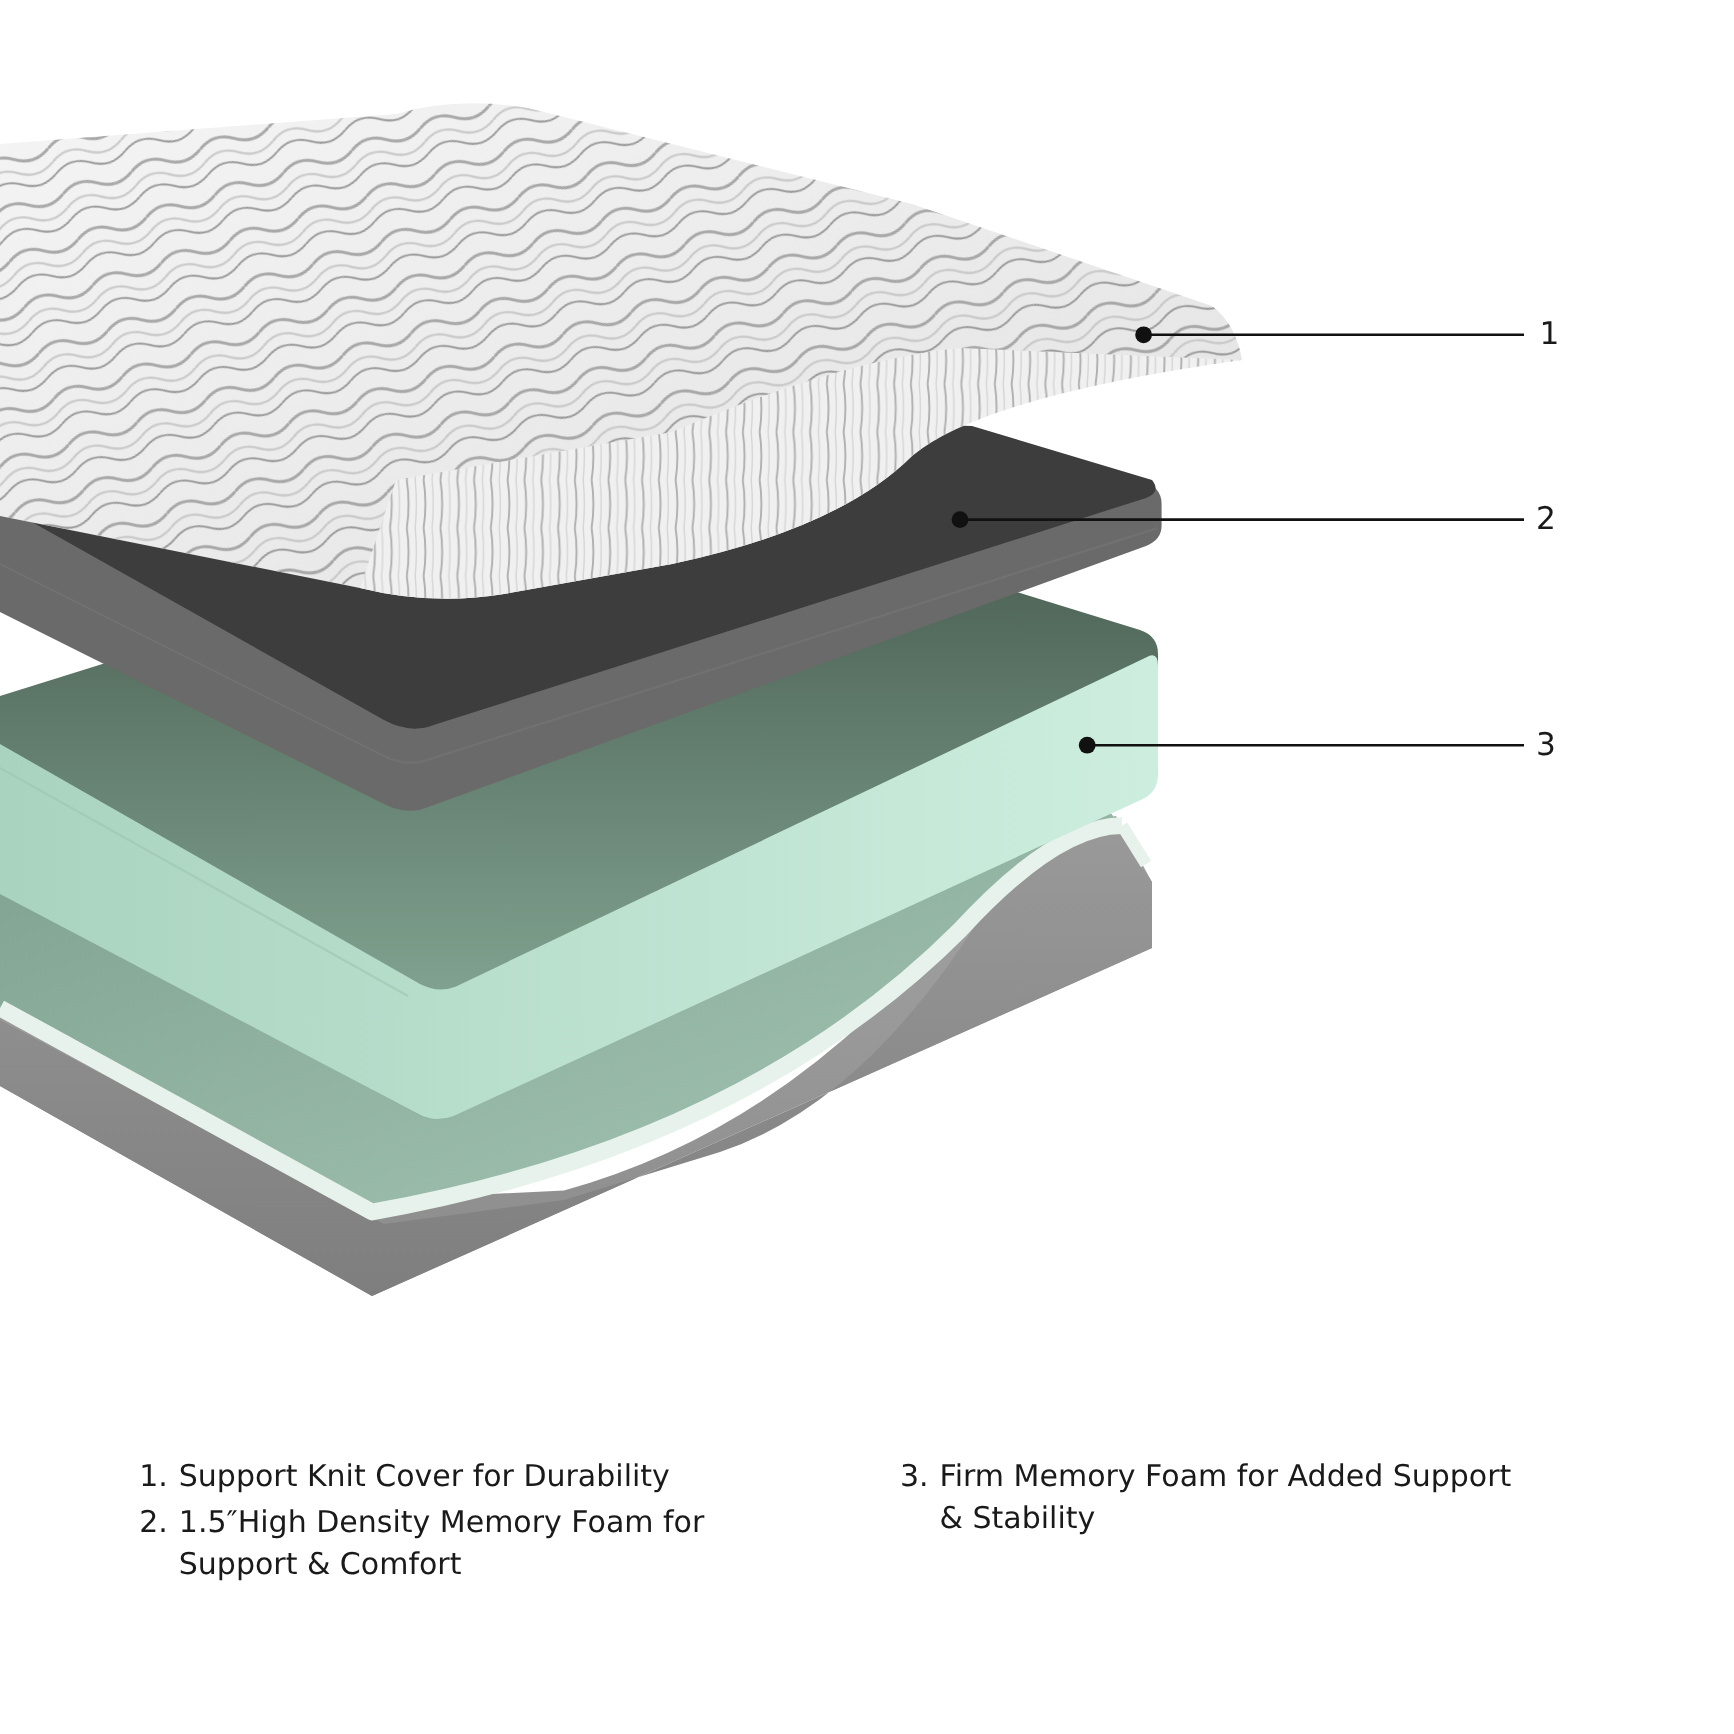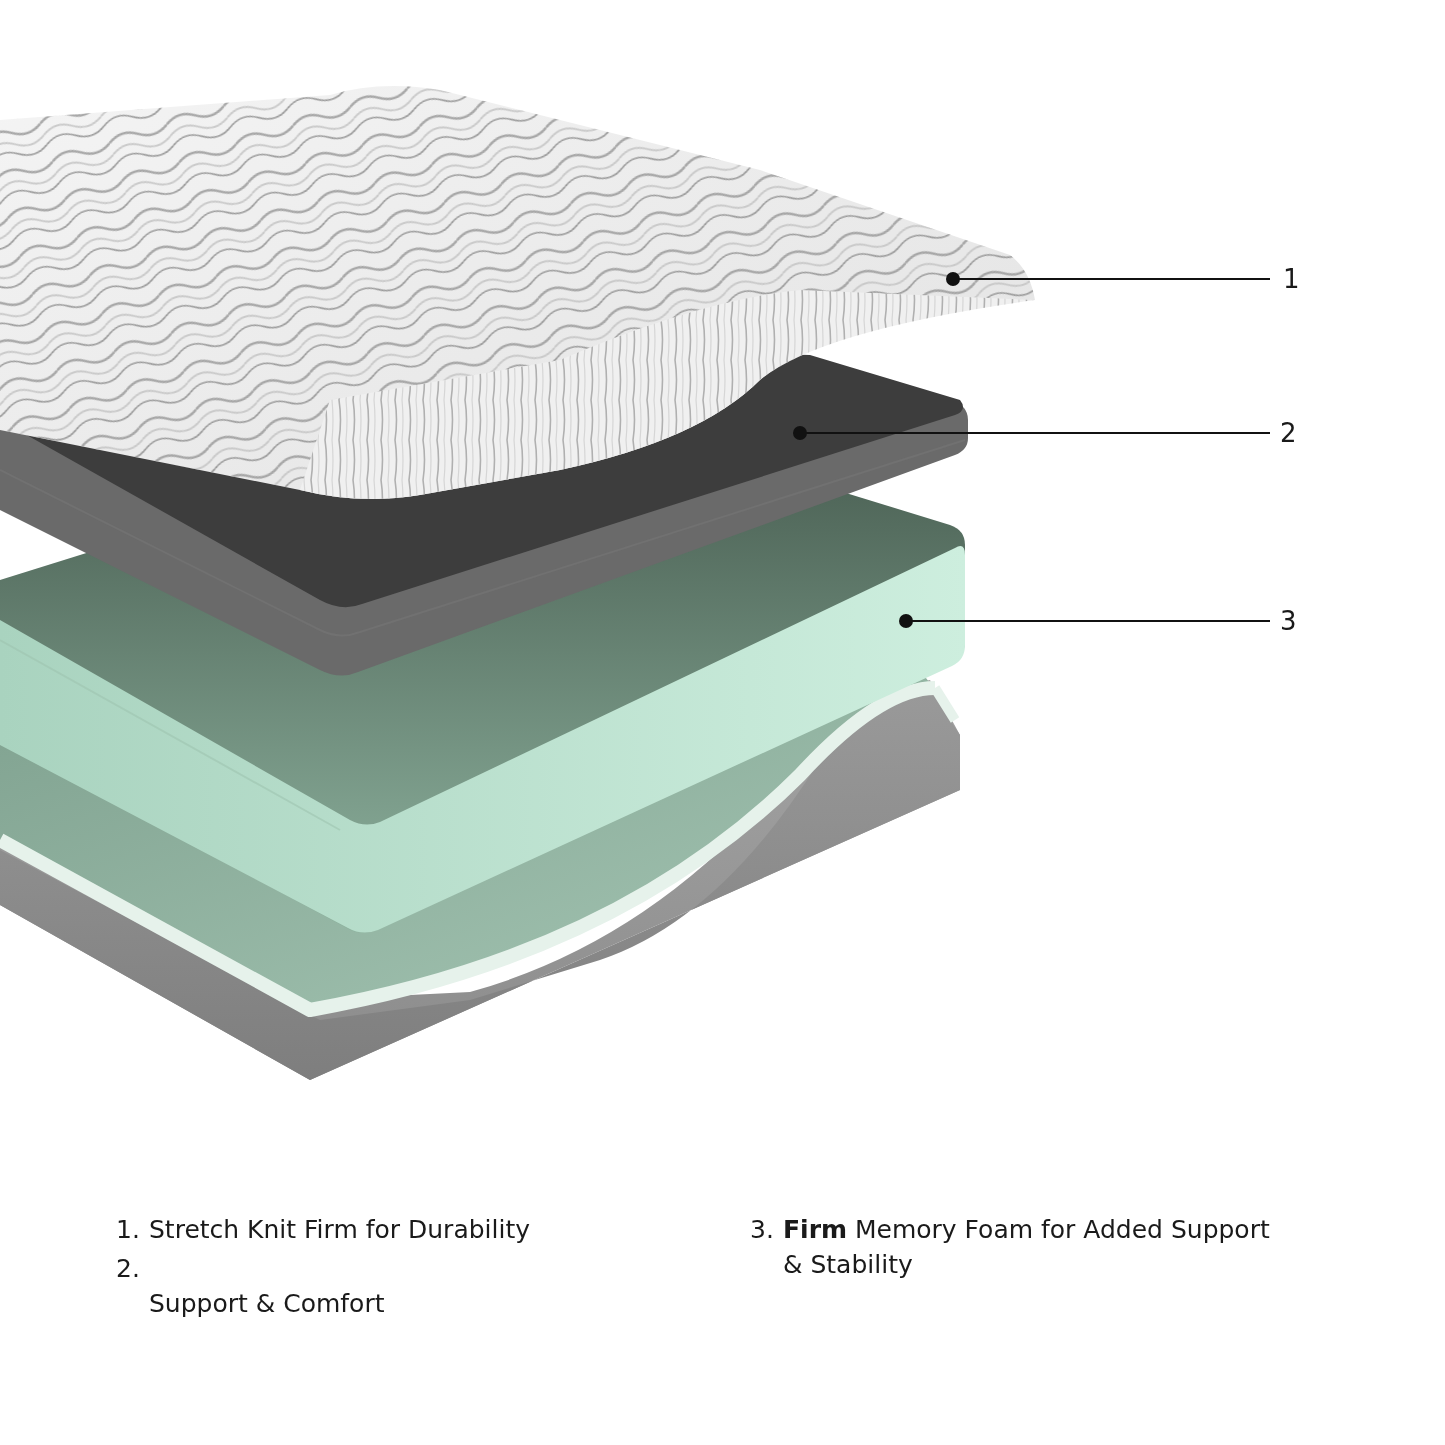--- a/index.html
+++ b/index.html
@@ -3,21 +3,21 @@
 <meta charset="utf-8">
 <style>
   html, body { margin: 0; padding: 0; background: #ffffff; }
   body { width: 1445px; height: 1445px; position: relative; overflow: hidden;
          font-family: "DejaVu Sans", "Liberation Sans", sans-serif; color: #1a1a1a; }
   #illustration { position: absolute; left: 0; top: 0; width: 1445px; height: 1445px; }
   .callout-num { position: absolute; font-size: 26px; font-weight: 400; color: #1a1a1a; line-height: 1; }
   .legend { position: absolute; font-size: 25px; line-height: 35px; color: #1a1a1a; }
   .legend-item { position: relative; padding-left: 33px; margin-bottom: 4px; }
   .legend-item .num { position: absolute; left: 0; top: 0; }
-  .legend-item b { font-weight: 700; }
+  .legend-item b { font-weight: 400; }
 </style>
 </head>
 <body>
 
 <svg id="illustration" viewBox="0 0 1445 1445" xmlns="http://www.w3.org/2000/svg">
   <defs>
     <linearGradient id="baseSideGrad" x1="0" y1="0" x2="0" y2="1">
       <stop offset="0" stop-color="#9a9a9a"></stop>
       <stop offset="1" stop-color="#7e7e7e"></stop>
     </linearGradient>
@@ -91,25 +91,25 @@
   </g>
 </svg>
 
 <div class="callout-num" style="left:1283px; top:266px;">1</div>
 <div class="callout-num" style="left:1280px; top:420px;">2</div>
 <div class="callout-num" style="left:1280px; top:608px;">3</div>
 
 <div class="legend" style="left:116px; top:1212px; width:560px;">
   <div class="legend-item">
     <span class="num">1.</span>
-    <span>Stretch Knit Firm for Durability</span>
+    <span>Support Knit Cover for Durability</span>
   </div>
   <div class="legend-item">
     <span class="num">2.</span>
-    <br>
+    <span>1.5″High Density Memory Foam for</span><br>
     <span>Support &amp; Comfort</span>
   </div>
 </div>
 
 <div class="legend" style="left:750px; top:1212px; width:600px;">
   <div class="legend-item">
     <span class="num">3.</span>
     <b>Firm</b><span> Memory Foam for Added Support</span><br>
     <span>&amp; Stability</span>
   </div>

